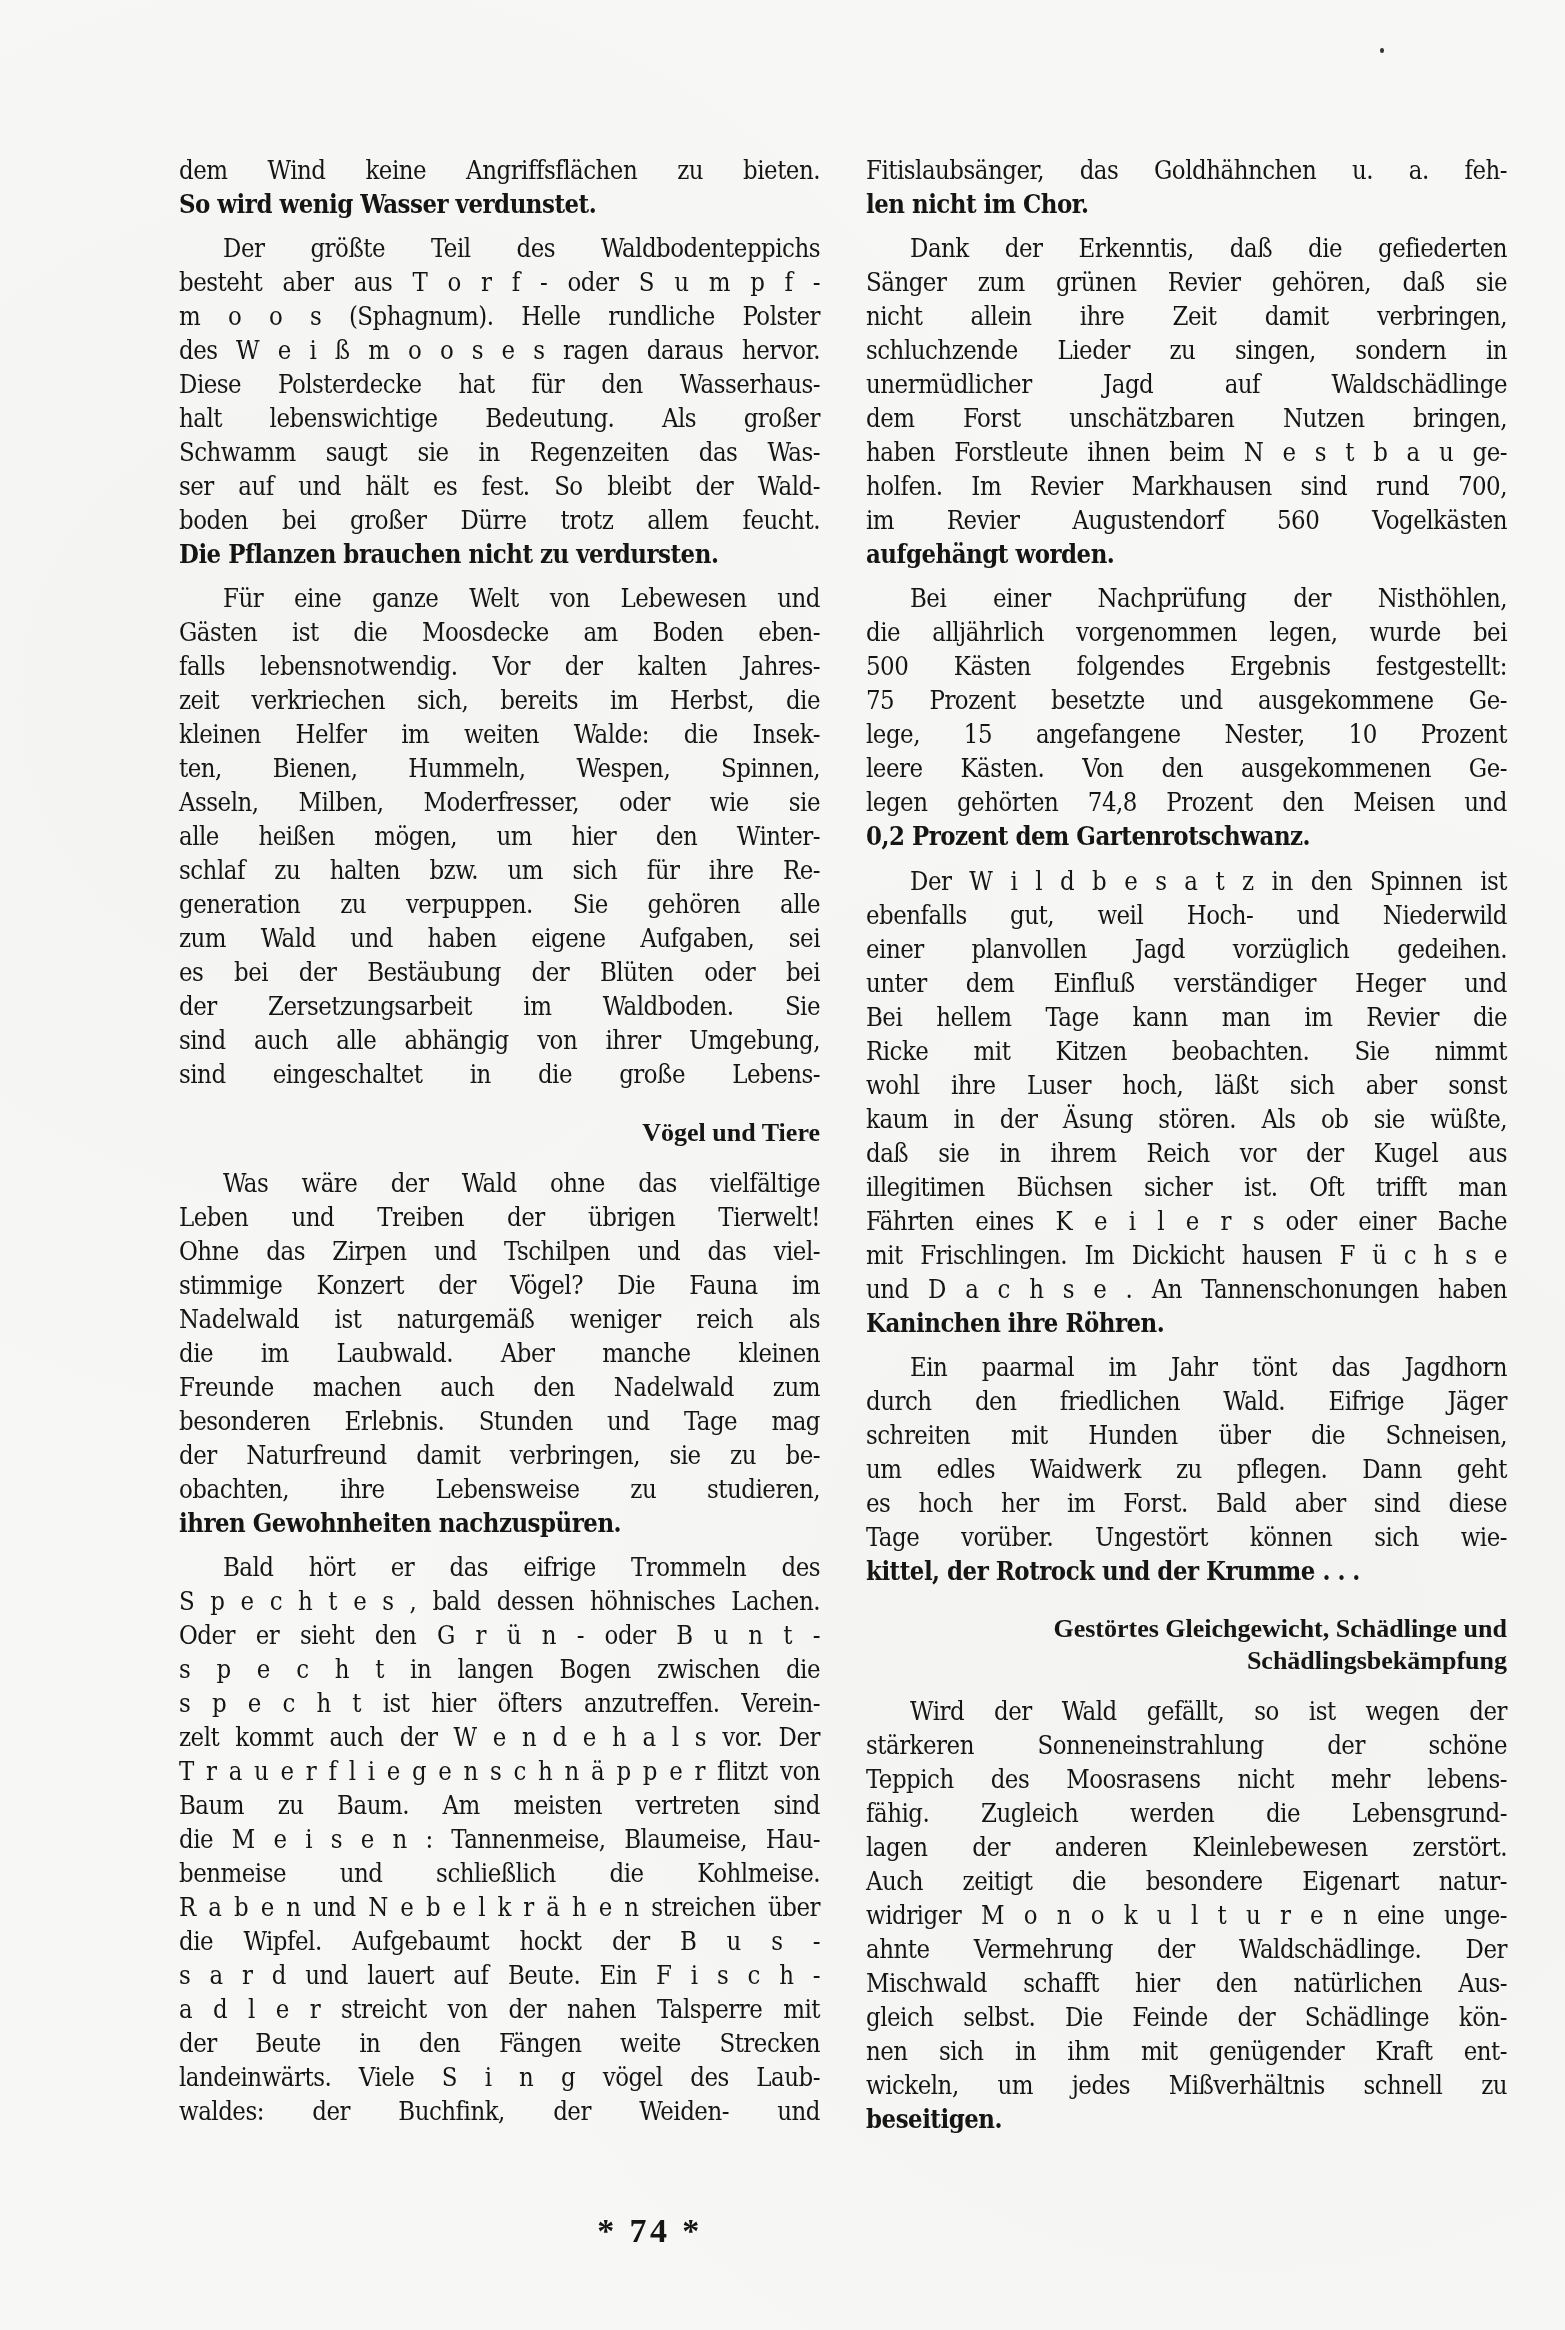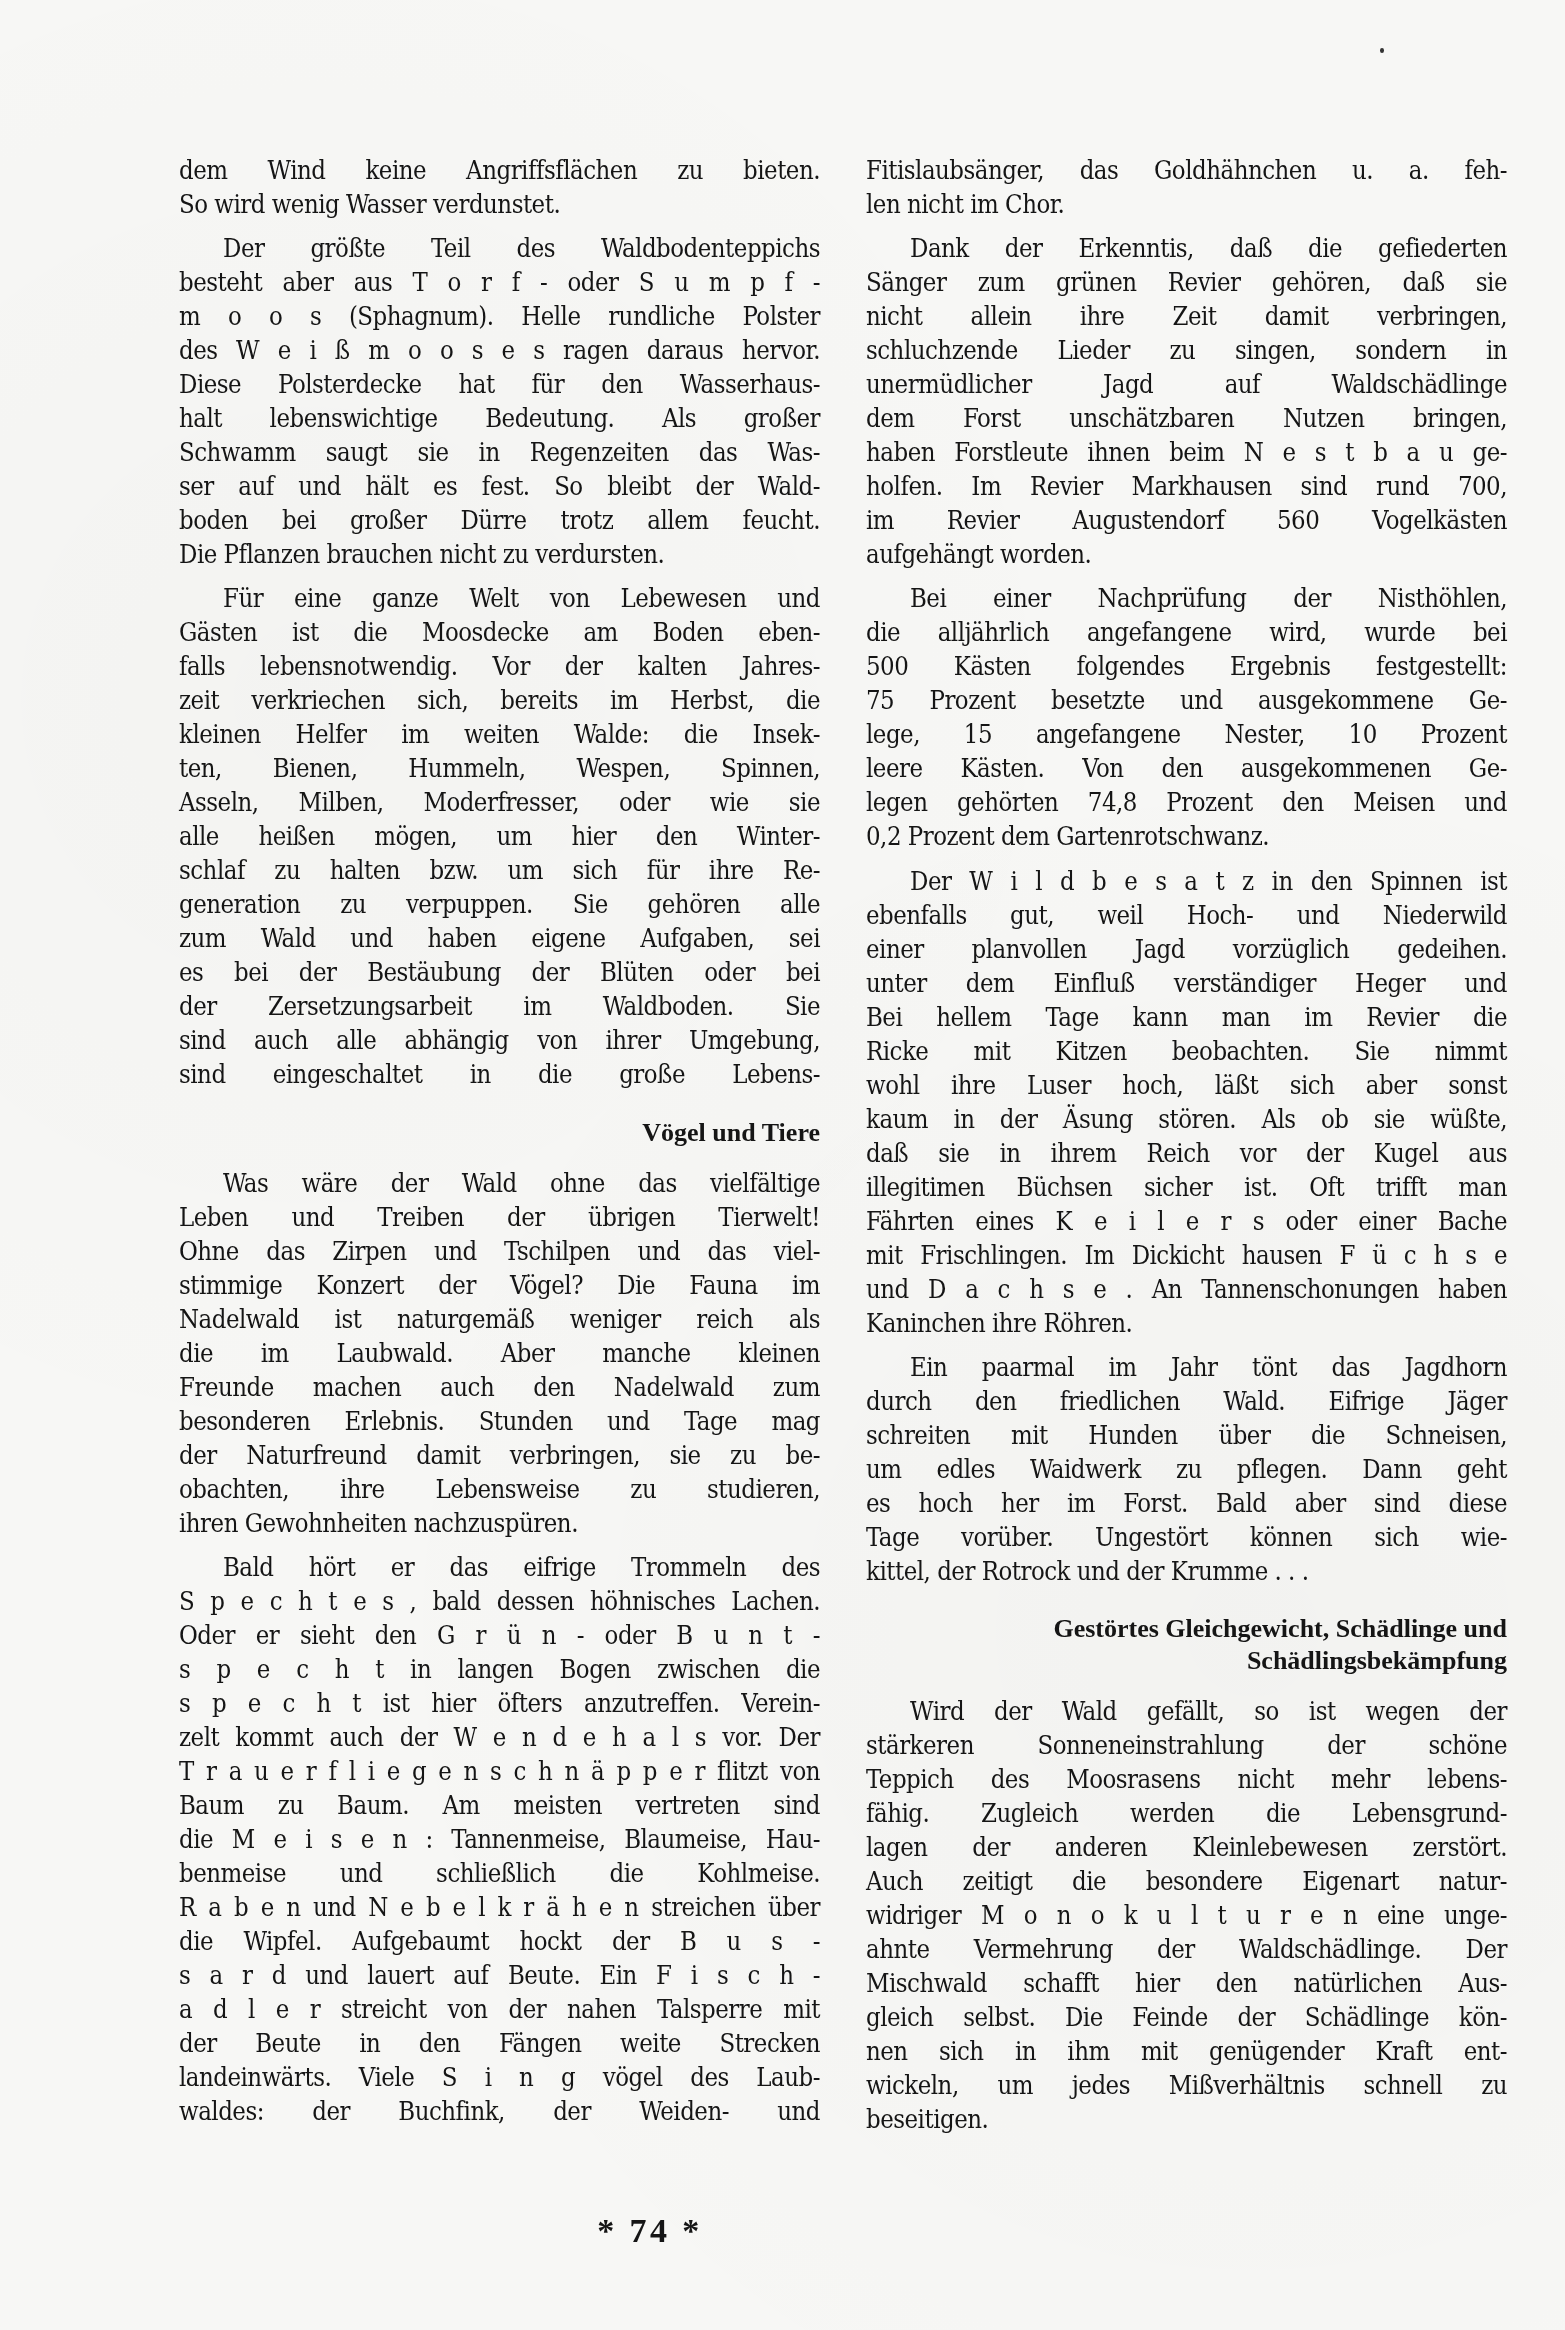--- a/index.html
+++ b/index.html
@@ -31,21 +31,21 @@
   #col-right { left: 866px; width: 641px; }
   .para { margin: 0 0 10.2px 0; }
   .line {
     display: block;
     white-space: nowrap;
     text-align: justify;
     text-align-last: justify;
     height: 34px;
     overflow: visible;
   }
-  .line.last { text-align-last: left; }
+  .line.last { text-align-last: left; font-weight: bold; }
   .line.first { text-indent: 44px; }
   .heading {
     font-family: "Liberation Serif", serif;
     font-weight: bold;
     font-size: 26px;
     line-height: 32px;
     text-align: right;
     margin: 25.5px 0 17px 0;
     letter-spacing: 0;
   }
@@ -159,21 +159,21 @@
         <span class="line">schluchzende Lieder zu singen, sondern in</span>
         <span class="line">unermüdlicher Jagd auf Waldschädlinge</span>
         <span class="line">dem Forst unschätzbaren Nutzen bringen,</span>
         <span class="line">haben Forstleute ihnen beim N e s t b a u ge-</span>
         <span class="line">holfen. Im Revier Markhausen sind rund 700,</span>
         <span class="line">im Revier Augustendorf 560 Vogelkästen</span>
         <span class="line last">aufgehängt worden.</span>
       </div>
       <div class="para">
         <span class="line first">Bei einer Nachprüfung der Nisthöhlen,</span>
-        <span class="line">die alljährlich angefangene wird, wurde bei</span>
+        <span class="line">die alljährlich vorgenommen legen, wurde bei</span>
         <span class="line">500 Kästen folgendes Ergebnis festgestellt:</span>
         <span class="line">75 Prozent besetzte und ausgekommene Ge-</span>
         <span class="line">lege, 15 angefangene Nester, 10 Prozent</span>
         <span class="line">leere Kästen. Von den ausgekommenen Ge-</span>
         <span class="line">legen gehörten 74,8 Prozent den Meisen und</span>
         <span class="line last">0,2 Prozent dem Gartenrotschwanz.</span>
       </div>
       <div class="para">
         <span class="line first">Der W i l d b e s a t z in den Spinnen ist</span>
         <span class="line">ebenfalls gut, weil Hoch- und Niederwild</span>

